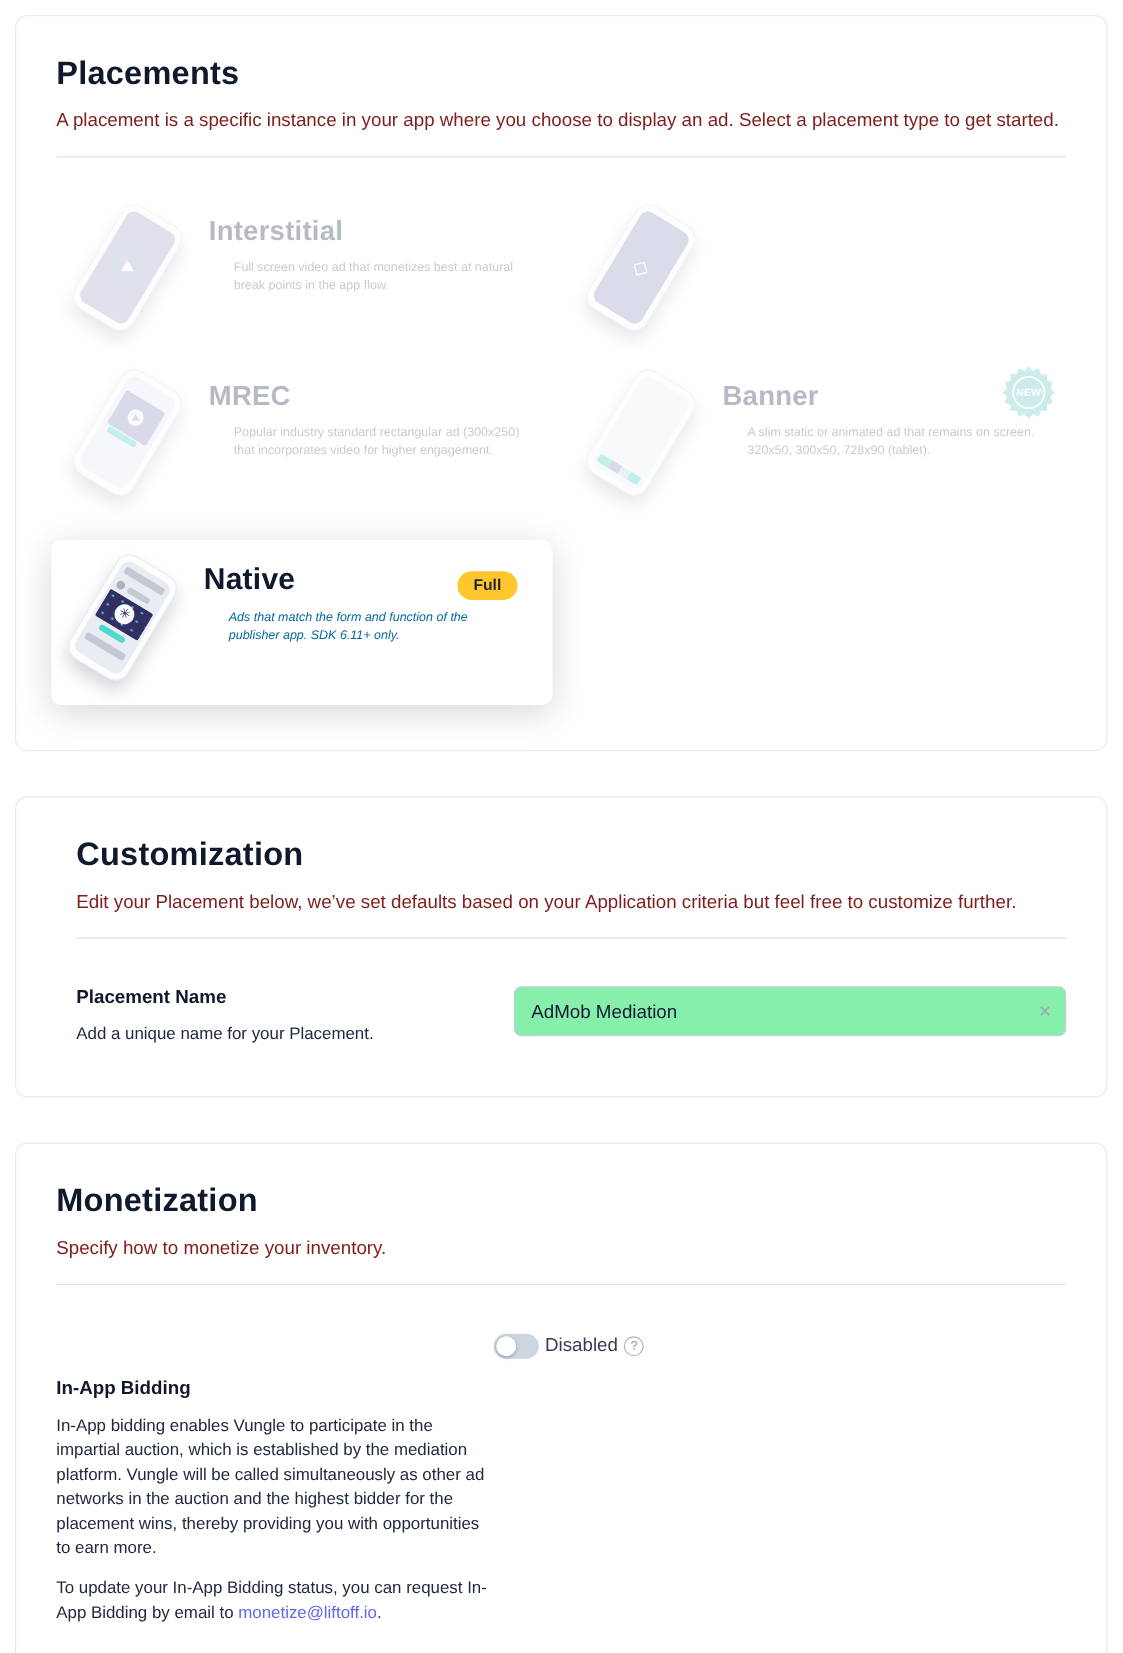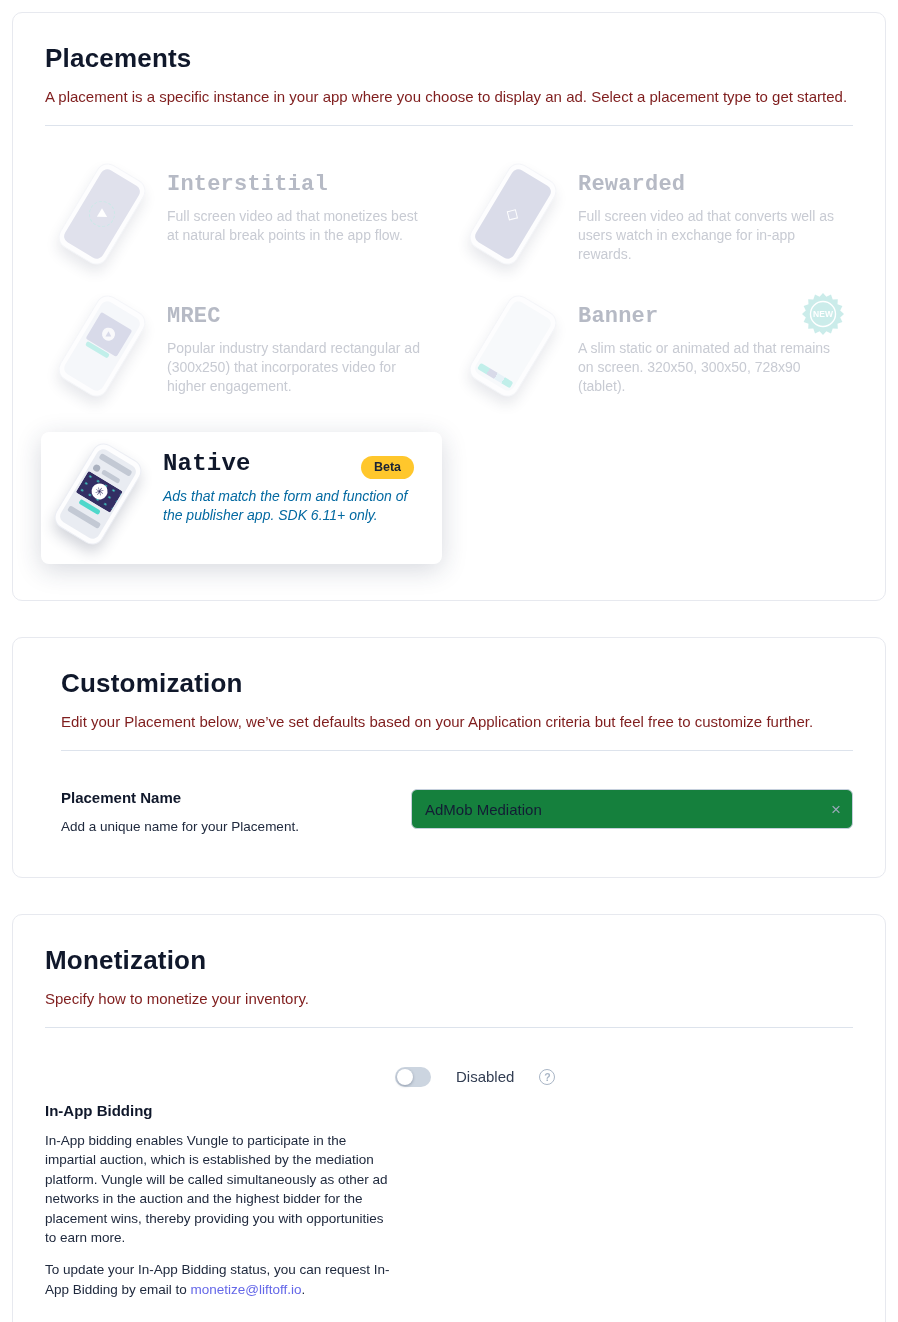--- a/index.html
+++ b/index.html
@@ -31,22 +31,22 @@
   .tiles {
     margin-top:42px;
     display:grid;
     grid-template-columns:1fr 1fr;
     column-gap:14px;
     row-gap:32px;
   }
   .tile { display:flex; align-items:flex-start; position:relative; cursor:pointer; }
   .tile .phone-wrap { flex:0 0 122px; height:100px; position:relative; }
   .tile-text { flex:1; padding-right:10px; min-width:0; }
-  .tile-title { font-size:22px; font-weight:700; letter-spacing:.2px; margin:4px 0 10px;font-family:Liberation Mono, monospace; }
-  .tile-desc  { font-size:14px; line-height:1.35; }
+  .tile-title { font-size:22px; font-weight:700; letter-spacing:.2px; margin:4px 0 10px; }
+  .tile-desc  { font-size:10px; line-height:1.35;margin-left:20px; }
   .tile.muted .tile-title { color:#b6bac5; }
   .tile.muted .tile-desc  { color:#c8cbd3; }
   .tile.muted .phone      { opacity:.55; }
 
   
   .tile.selected {
     background:#fff;
     border-radius:8px;
     box-shadow:0 6px 26px rgba(35,45,75,.18);
     padding:16px 18px 16px 0;
@@ -145,32 +145,32 @@
   .field-label-col { width:350px; flex:0 0 350px; }
   .field-label { font-size:15px; font-weight:700; color:#10182b; }
   .field-help  { font-size:13.5px; color:#202a3e; margin-top:11px; line-height:1.45; }
   .input-wrap { flex:1; position:relative; }
   .text-input {
     width:100%; height:40px;
     border:1px solid #c5cfdc; border-radius:6px;
     padding:0 36px 0 13px;
     font-family:"Liberation Sans", sans-serif;
     font-size:15px; color:#131c35;
-    outline:none; background:#15803d;
+    outline:none; background:#86efac;
   }
   .clear-x {
     position:absolute; right:12px; top:50%; transform:translateY(-50%);
     color:#9aa7b8; font-size:17px; line-height:1; cursor:pointer;
   }
 
   
   .bidding-desc { width:336px;margin-top:36px; }
   .bidding-desc p { font-size:13.5px; line-height:1.45; color:#202a3e; margin-top:12px; }
   .bidding-desc a { color:#6467e8; text-decoration:none; cursor:pointer; }
-  .toggle-row { flex:1; display:flex; align-items:center; gap:25px; padding-top:1px; }
+  .toggle-row { flex:1; display:flex; align-items:center; gap:5px; padding-top:1px; }
   .toggle {
     width:36px; height:20px; border-radius:10px;
     background:#ccd5e0; position:relative; cursor:pointer; flex:0 0 36px;
   }
   .toggle .knob {
     position:absolute; left:2px; top:2px;
     width:16px; height:16px; border-radius:50%; background:#fff;
     box-shadow:0 1px 3px rgba(30,40,70,.35);
   }
   .toggle-label { font-size:15px; color:#323d52; }
@@ -207,24 +207,20 @@
       </div>
     </div>
 
     <div class="tile muted">
       <div class="phone-wrap">
         <div class="phone">
             <div class="screen scr-rewarded">
           <span class="gem">◇</span>
         </div>
           </div>
-      </div>
-      <div class="tile-text">
-        <div class="tile-title">Rewarded</div>
-        <div class="tile-desc">Full screen video ad that converts well as users watch in exchange for in-app rewards.</div>
       </div>
     </div>
 
     <div class="tile muted">
       <div class="phone-wrap">
         <div class="phone">
             <div class="screen scr-mrec">
           <div class="mrec-ad">
                 <span class="play-sm">
                   <i></i>
@@ -272,21 +268,21 @@
                 <span class="aperture">✳</span>
               </div>
           <div class="n-teal"></div>
           <div class="n-bar n-bottom"></div>
         </div>
           </div>
       </div>
       <div class="tile-text">
         <div class="native-head">
           <div class="tile-title">Native</div>
-          <span class="badge-beta">Beta</span>
+          <span class="badge-beta">Full</span>
         </div>
         <div class="tile-desc">Ads that match the form and function of the publisher app. SDK 6.11+ only.</div>
       </div>
     </div>
 
   </div>
 </section>
 
 <section class="card card-2">
   <h1 class="section-title">Customization</h1>

